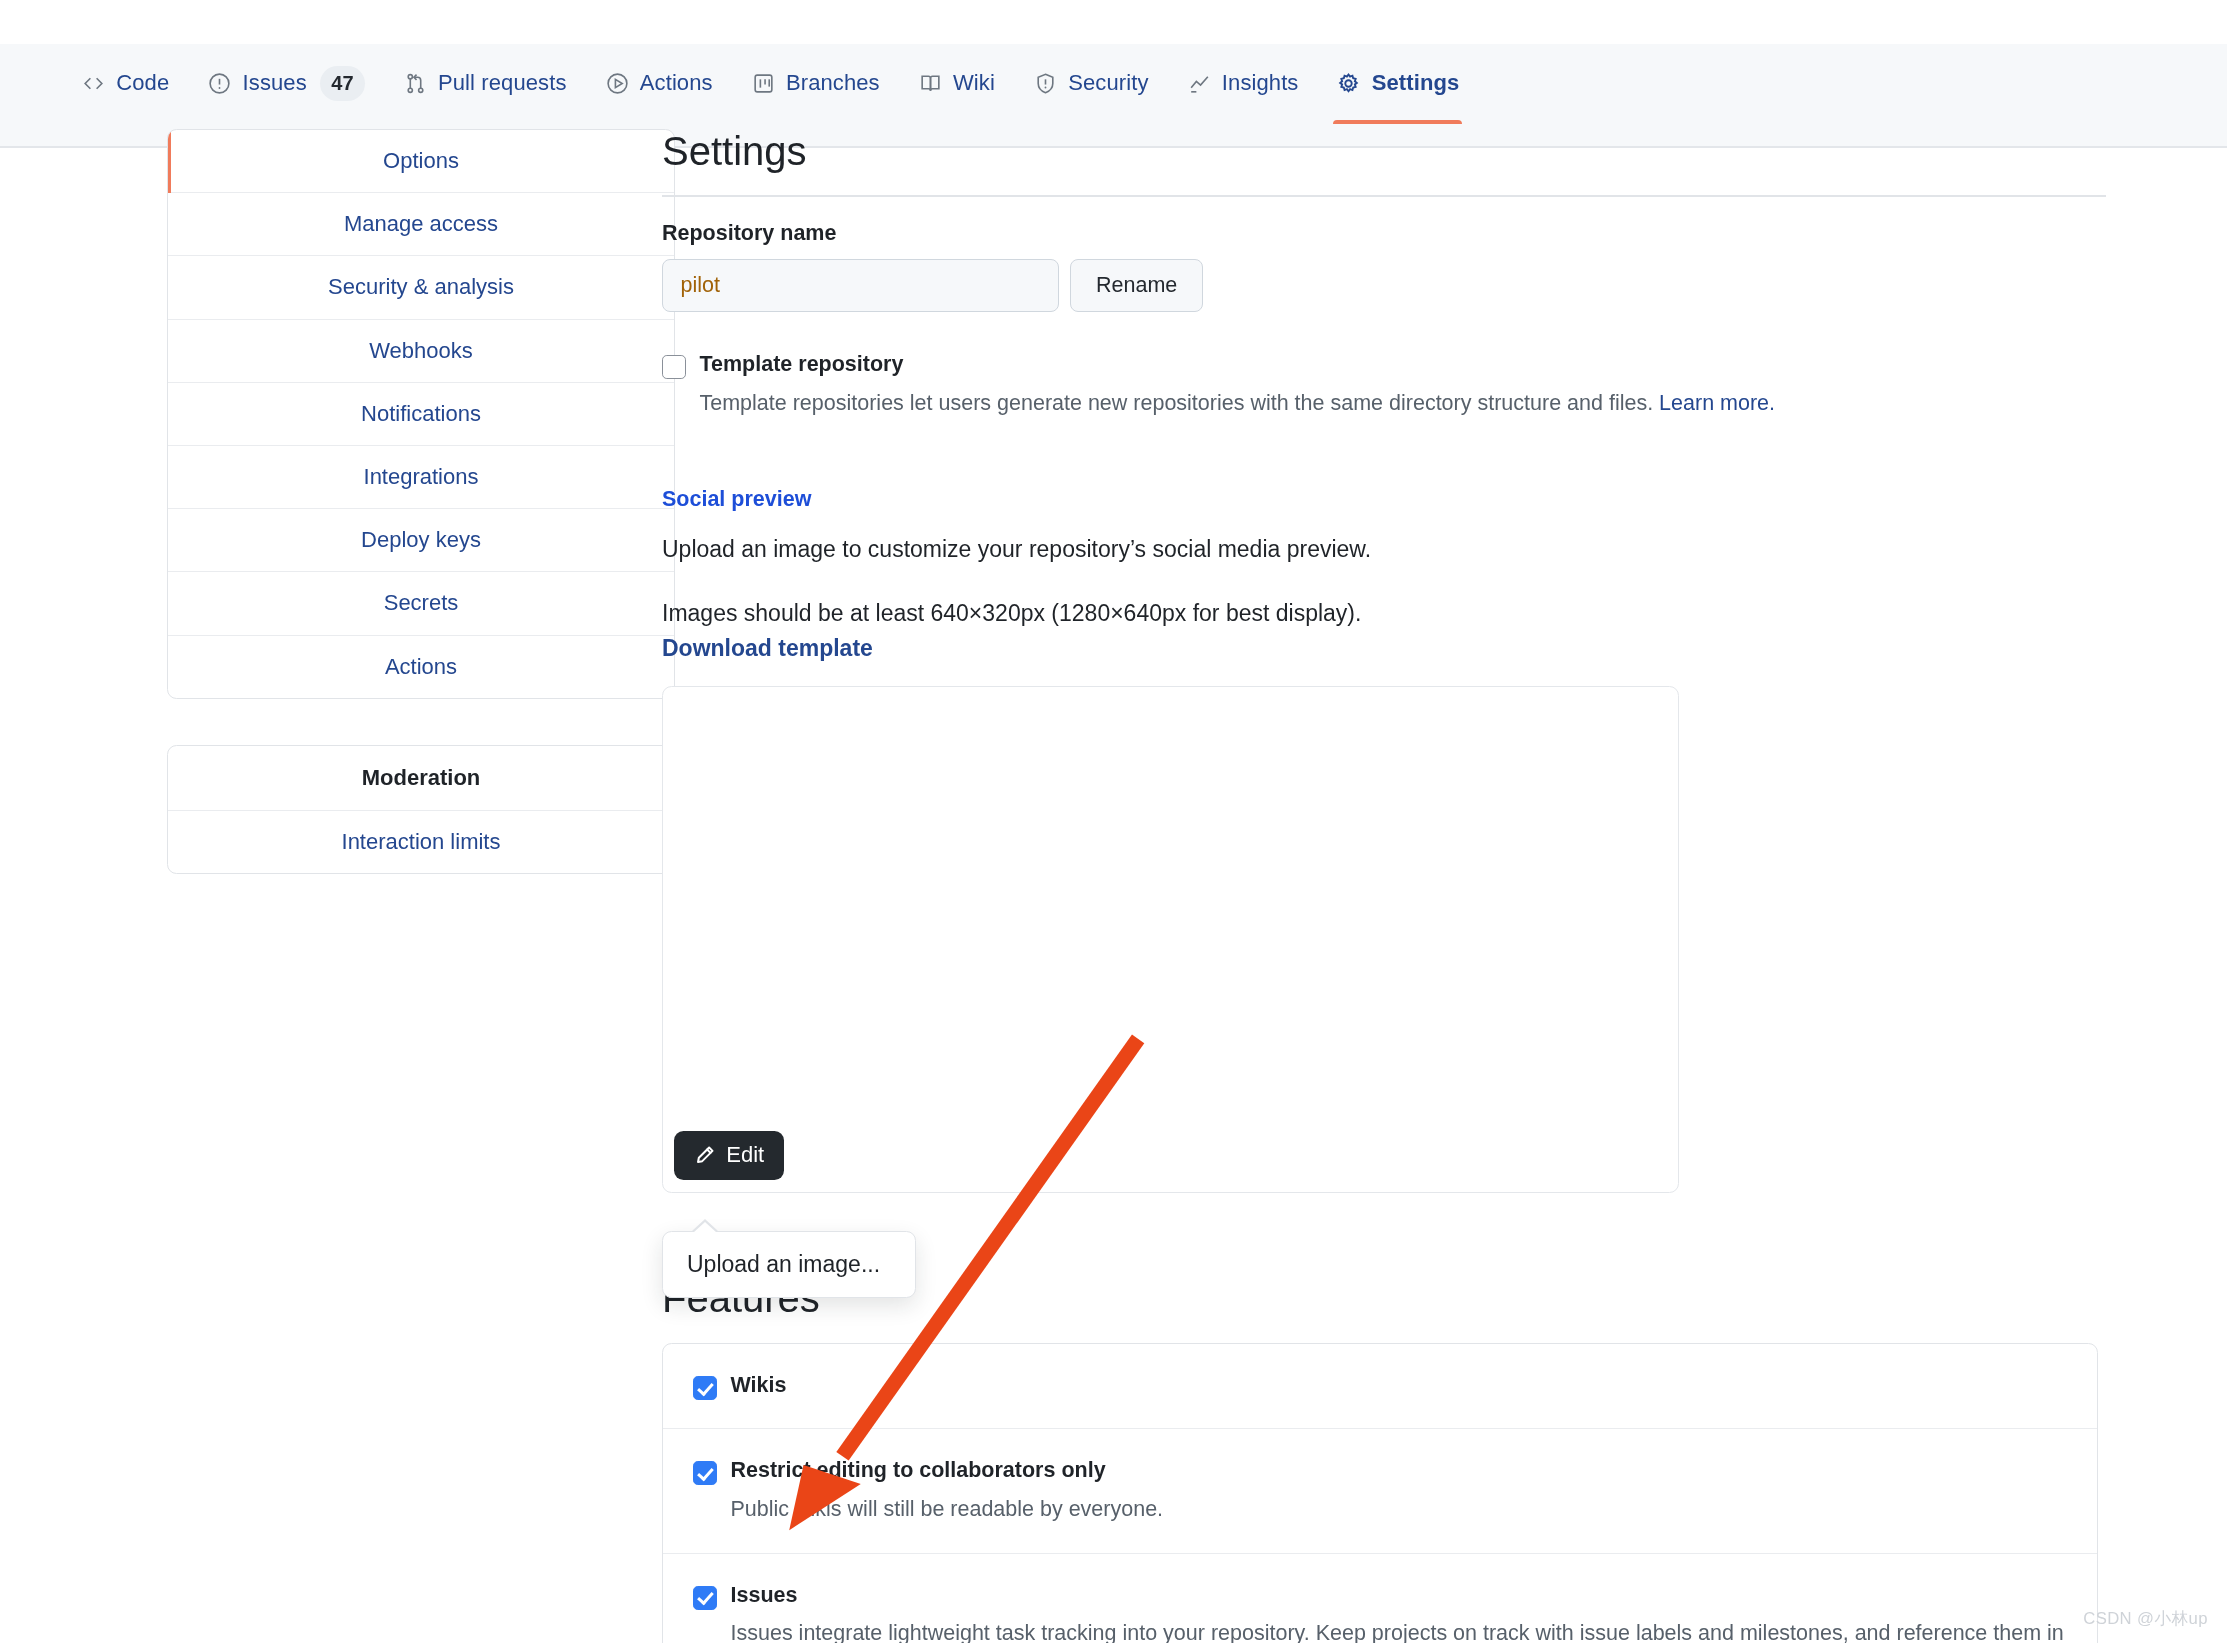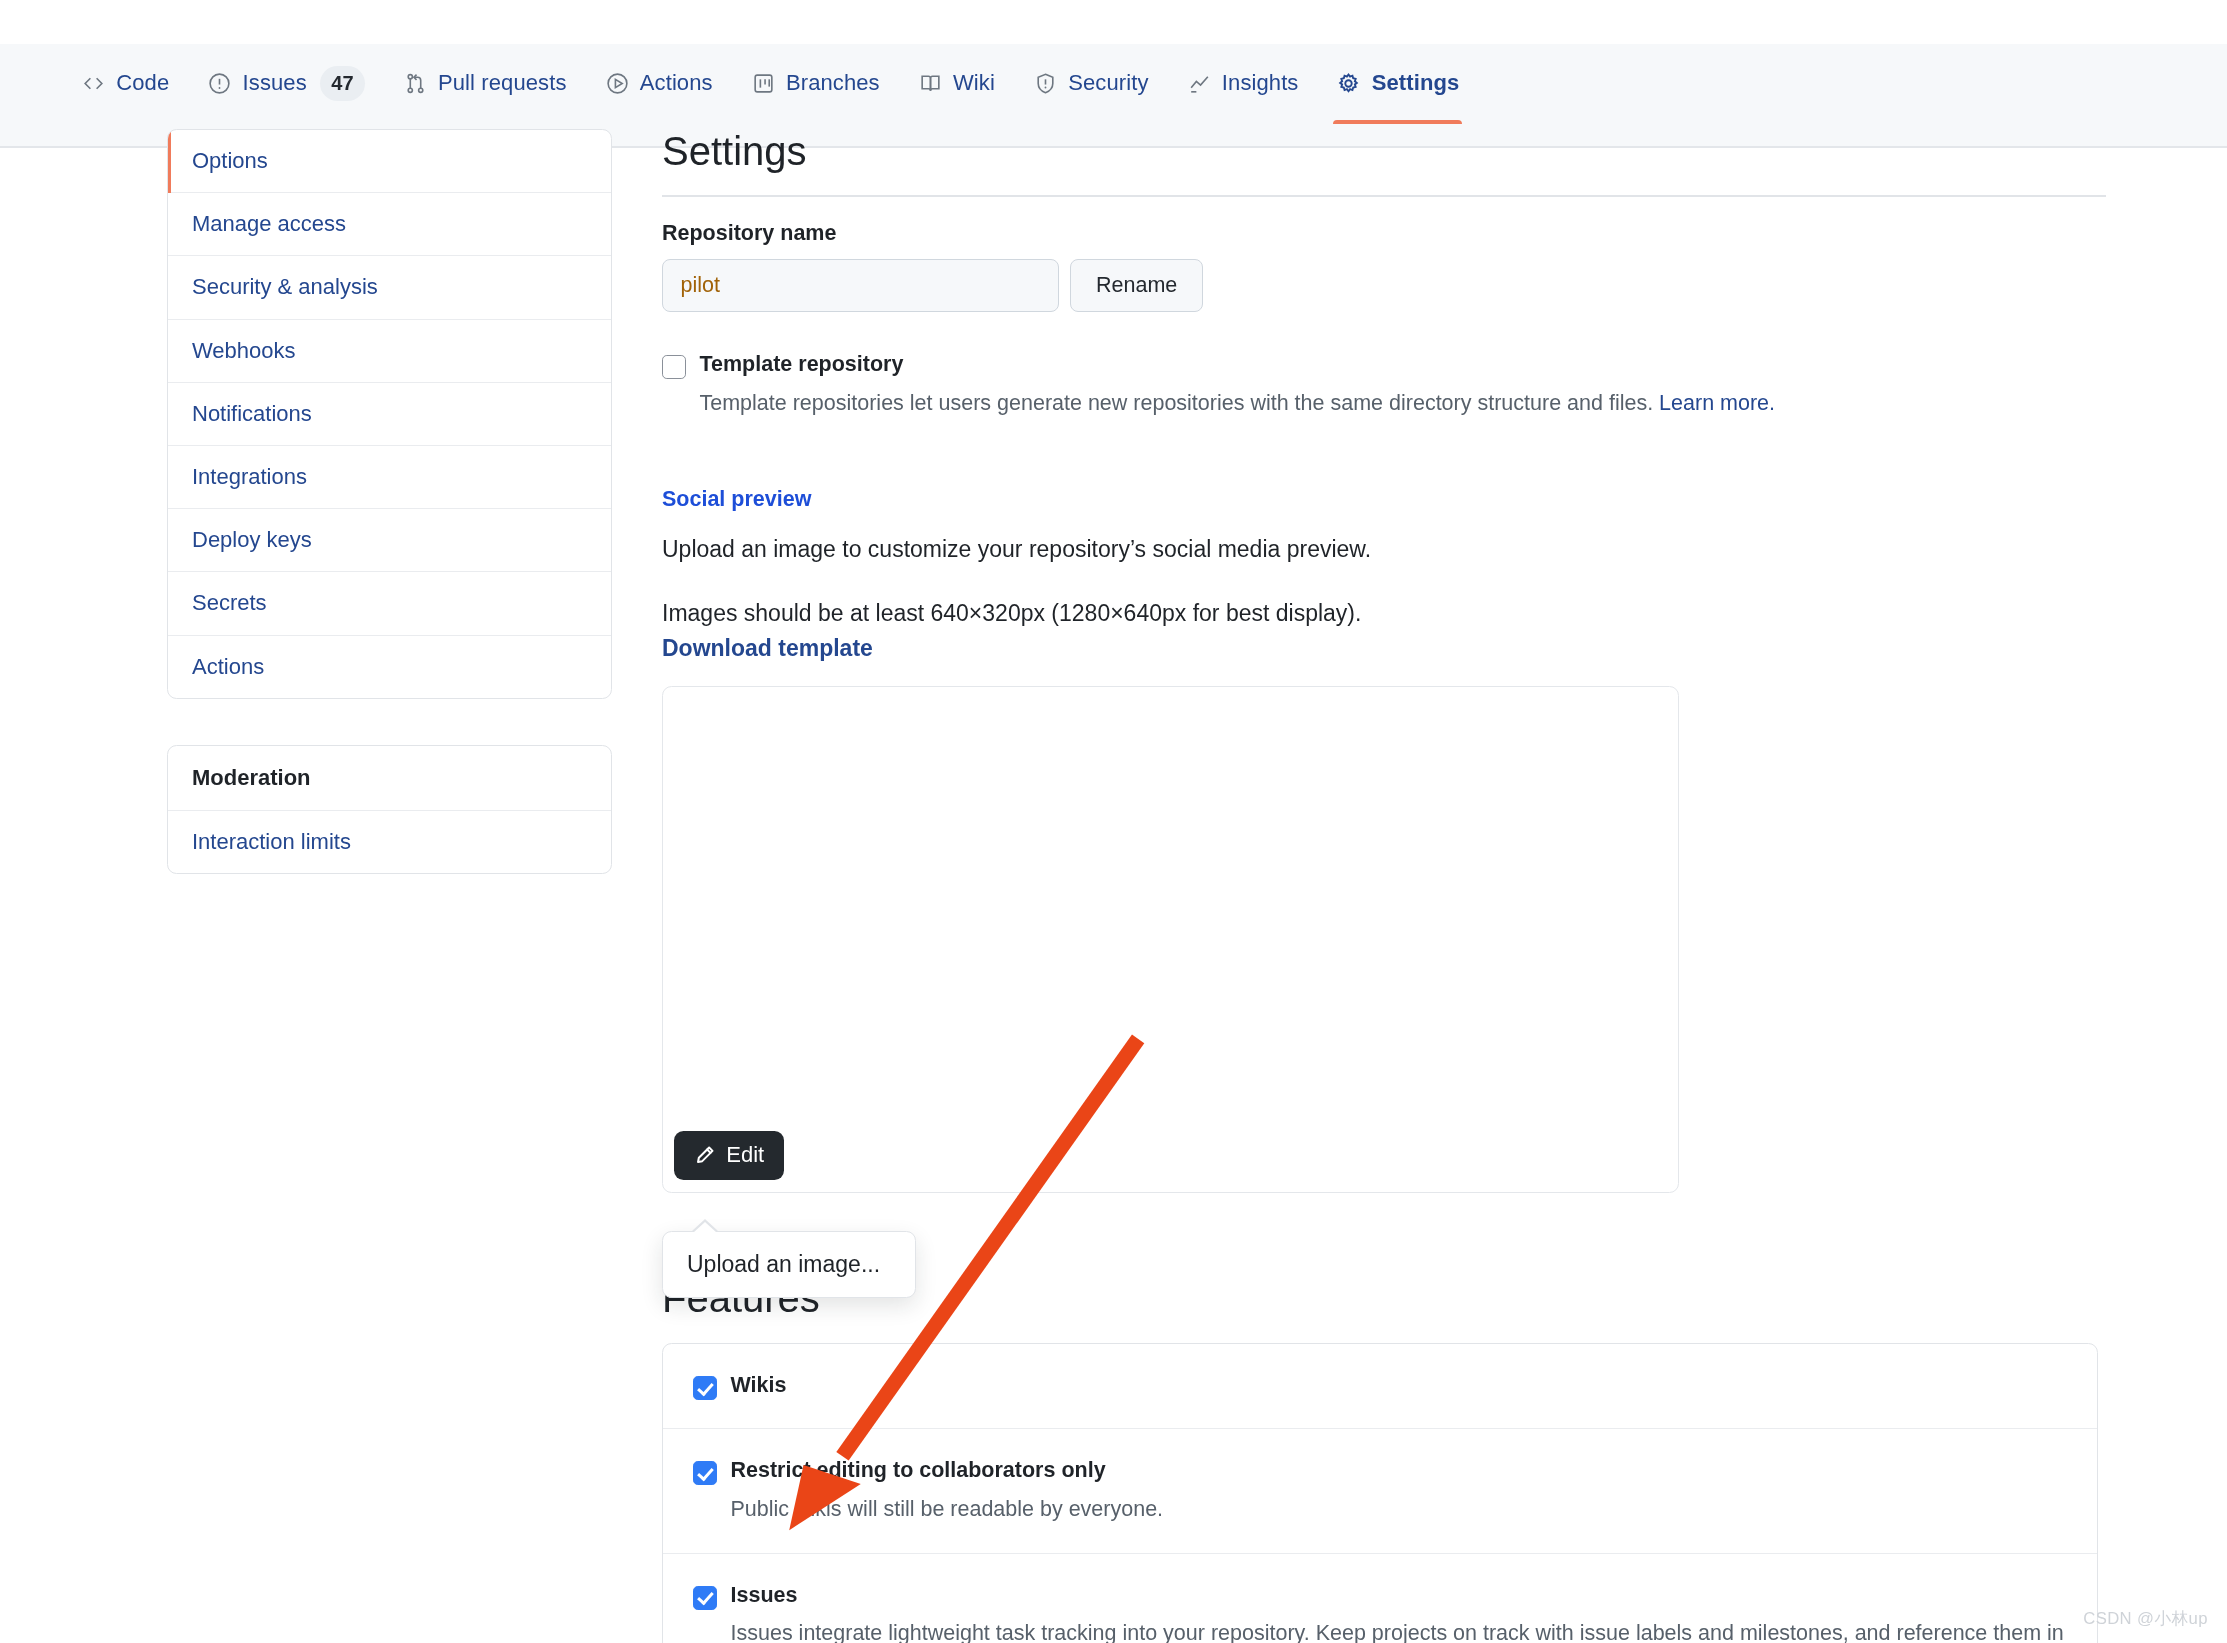--- a/index.html
+++ b/index.html
@@ -43,21 +43,21 @@
     min-width: 41px; height: 35px; padding: 0 11px;
     background: #eaeef2; color: #24292f;
     border-radius: 17.5px; font-size: 20px; font-weight: bold;
     margin-left: 3.2px;
   }
 
   
   .page { position: absolute; top: 80px; left: 0; width: 2227px; }
 
   
-  .sidebar { position: absolute; left: 167px; top: 49px; width: 445px; }
+  .sidebar { position: absolute; left: 167px; top: 49px; width: 508px; text-align: center; }
   .menu-card {
     background: #ffffff;
     border: 1.6px solid #e1e4e8;
     border-radius: 9.5px;
     overflow: hidden;
   }
   .menu-card + .menu-card { margin-top: 46px; }
   .menu-item {
     display: block;
     position: relative;

